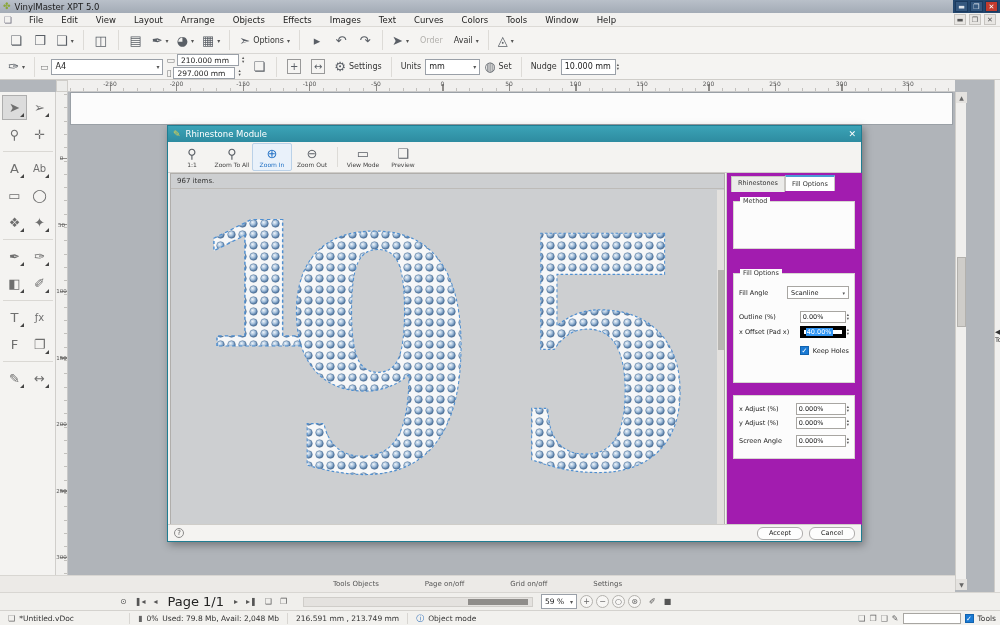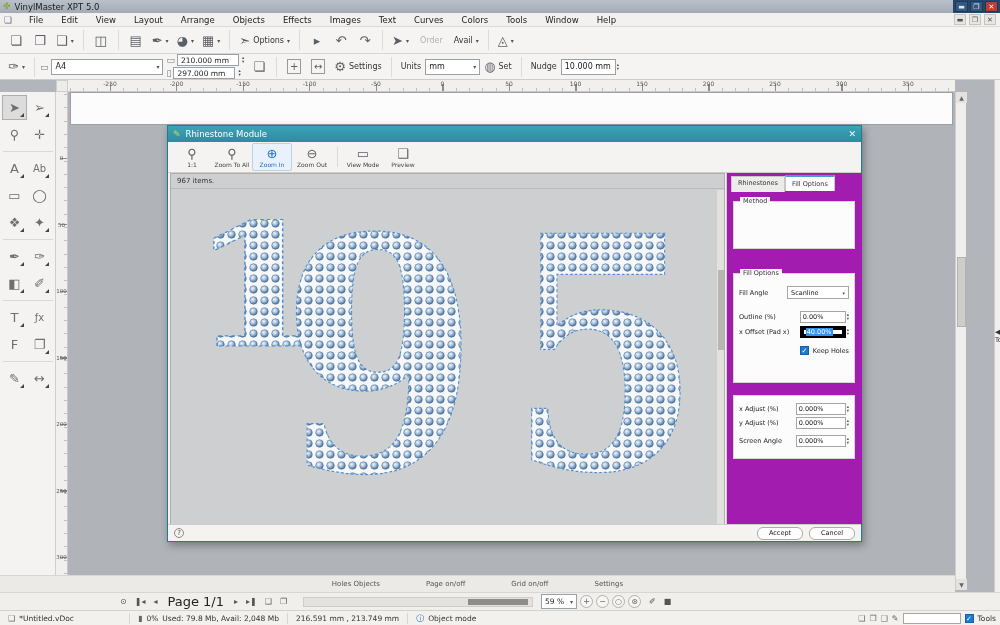--- a/index.html
+++ b/index.html
@@ -660,21 +660,21 @@
         </div>
         <div class="prow2">
           <span class="pc" style="background: rgb(16, 16, 16);"></span>
           <span class="pc" style="background: rgb(16, 16, 16);"></span>
         </div>
       </div>
     <span class="tp-plus">+▦</span>
   </div>
 
   <div class="links-bar" id="links-bar">
-      <span class="link">Holes Objects</span>
+      <span class="link">Tools Objects</span>
       <span class="link">Page on/off</span>
       <span class="link">Grid on/off</span>
       <span class="link">Settings</span>
     </div>
 
   <div class="pager">
     <span style="width:116px"></span>
     <span class="g">⊙</span>
     <span class="g">❚◂</span>
     <span class="g">◂</span>

